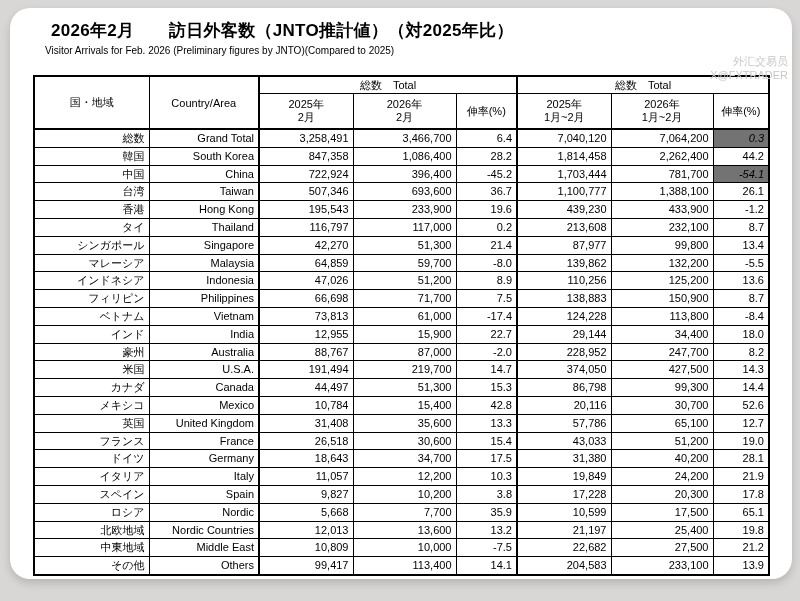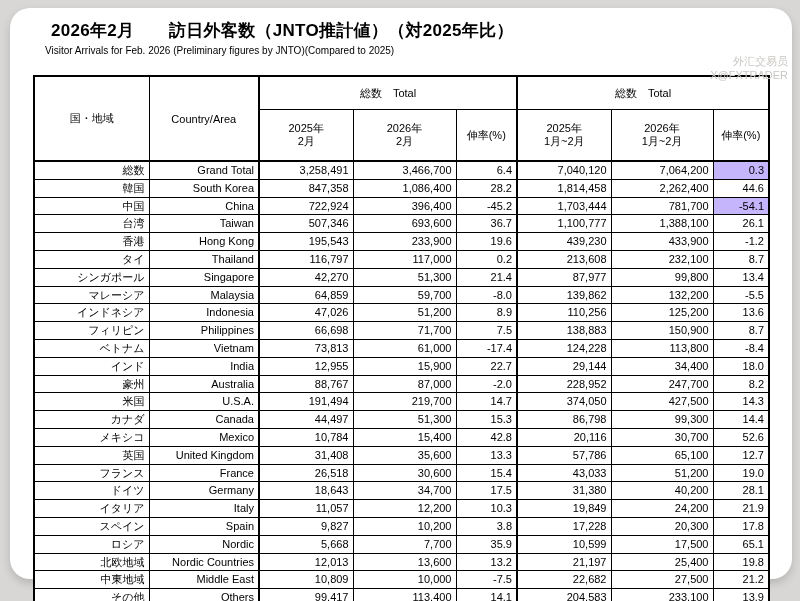--- a/index.html
+++ b/index.html
@@ -60,30 +60,30 @@
   .jnto th, .jnto td {
     border: 1px solid #000;
     padding: 0 4px;
     overflow: hidden;
     white-space: nowrap;
   }
   .jnto thead th {
     font-weight: normal;
     text-align: center;
     vertical-align: middle;
-    padding: 8px 2px;
+    padding: 0 2px;
   }
   .jnto thead tr.r1 th { height: 16px; }
   .jnto thead tr.r2 th { height: 34px; white-space: pre-line; line-height: 13px; }
   .jnto thead { border-bottom: 2px solid #000; }
   .jnto td { height: 16.8px; line-height: 16.8px; }
   .jnto td.jp, .jnto td.en { text-align: right; }
   .jnto td.num { text-align: right; }
   .grp { border-left: 2px solid #000 !important; }
-  .hl { background: #c4b5fd; }
+  .hl { background: #737373; font-style: italic; }
 </style>
 </head>
 <body>
 
 <div class="card">
 
   <div class="title">2026年2月　　訪日外客数（JNTO推計値）（対2025年比）</div>
   <div class="subtitle">Visitor Arrivals for Feb. 2026 (Preliminary figures by JNTO)(Compared to 2025)</div>
 
   <div class="watermark">
@@ -134,21 +134,21 @@
           <td class="num hl">0.3</td>
         </tr>
         <tr>
           <td class="jp">韓国</td>
           <td class="en">South Korea</td>
           <td class="num grp">847,358</td>
           <td class="num">1,086,400</td>
           <td class="num">28.2</td>
           <td class="num grp">1,814,458</td>
           <td class="num">2,262,400</td>
-          <td class="num">44.6</td>
+          <td class="num">44.2</td>
         </tr>
         <tr>
           <td class="jp">中国</td>
           <td class="en">China</td>
           <td class="num grp">722,924</td>
           <td class="num">396,400</td>
           <td class="num">-45.2</td>
           <td class="num grp">1,703,444</td>
           <td class="num">781,700</td>
           <td class="num hl">-54.1</td>

